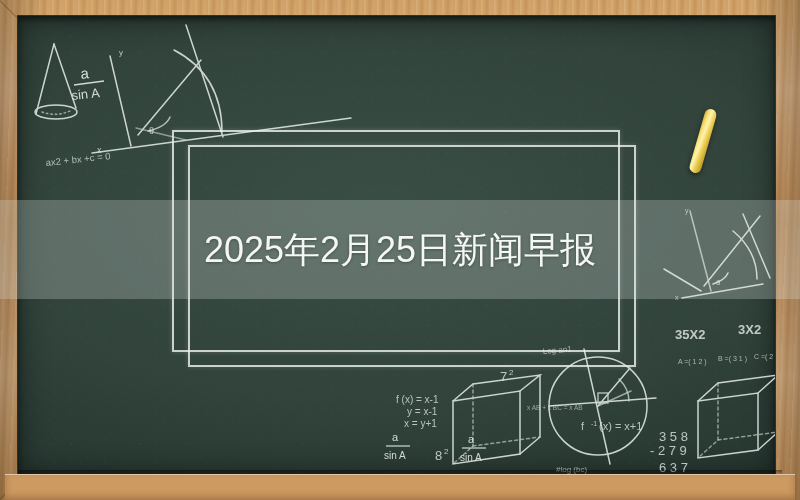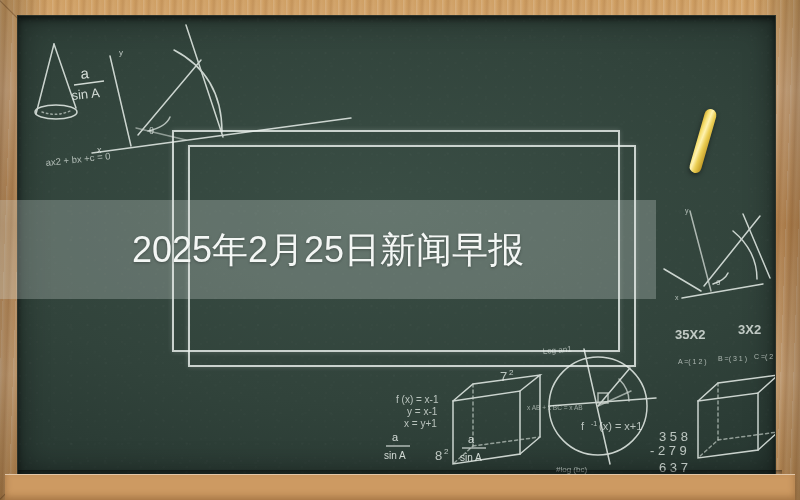--- a/index.html
+++ b/index.html
@@ -121,21 +121,21 @@
     box-shadow: 0 0 5px rgba(255,255,255,0.18);
   }
   .deco-rect.outer { left: 154px; top: 114px; width: 444px; height: 218px; }
   .deco-rect.inner { left: 170px; top: 129px; width: 444px; height: 218px; }
 
   
   .title-band {
     position: absolute;
     left: 0;
     top: 200px;
-    width: 656px;
+    width: 800px;
     height: 99px;
     background: rgba(226,233,229,0.26);
     display: flex;
     align-items: center;
     justify-content: center;
   }
   .title-text {
     color: #f4f7f5;
     font-size: 36px;
     letter-spacing: 0px;

